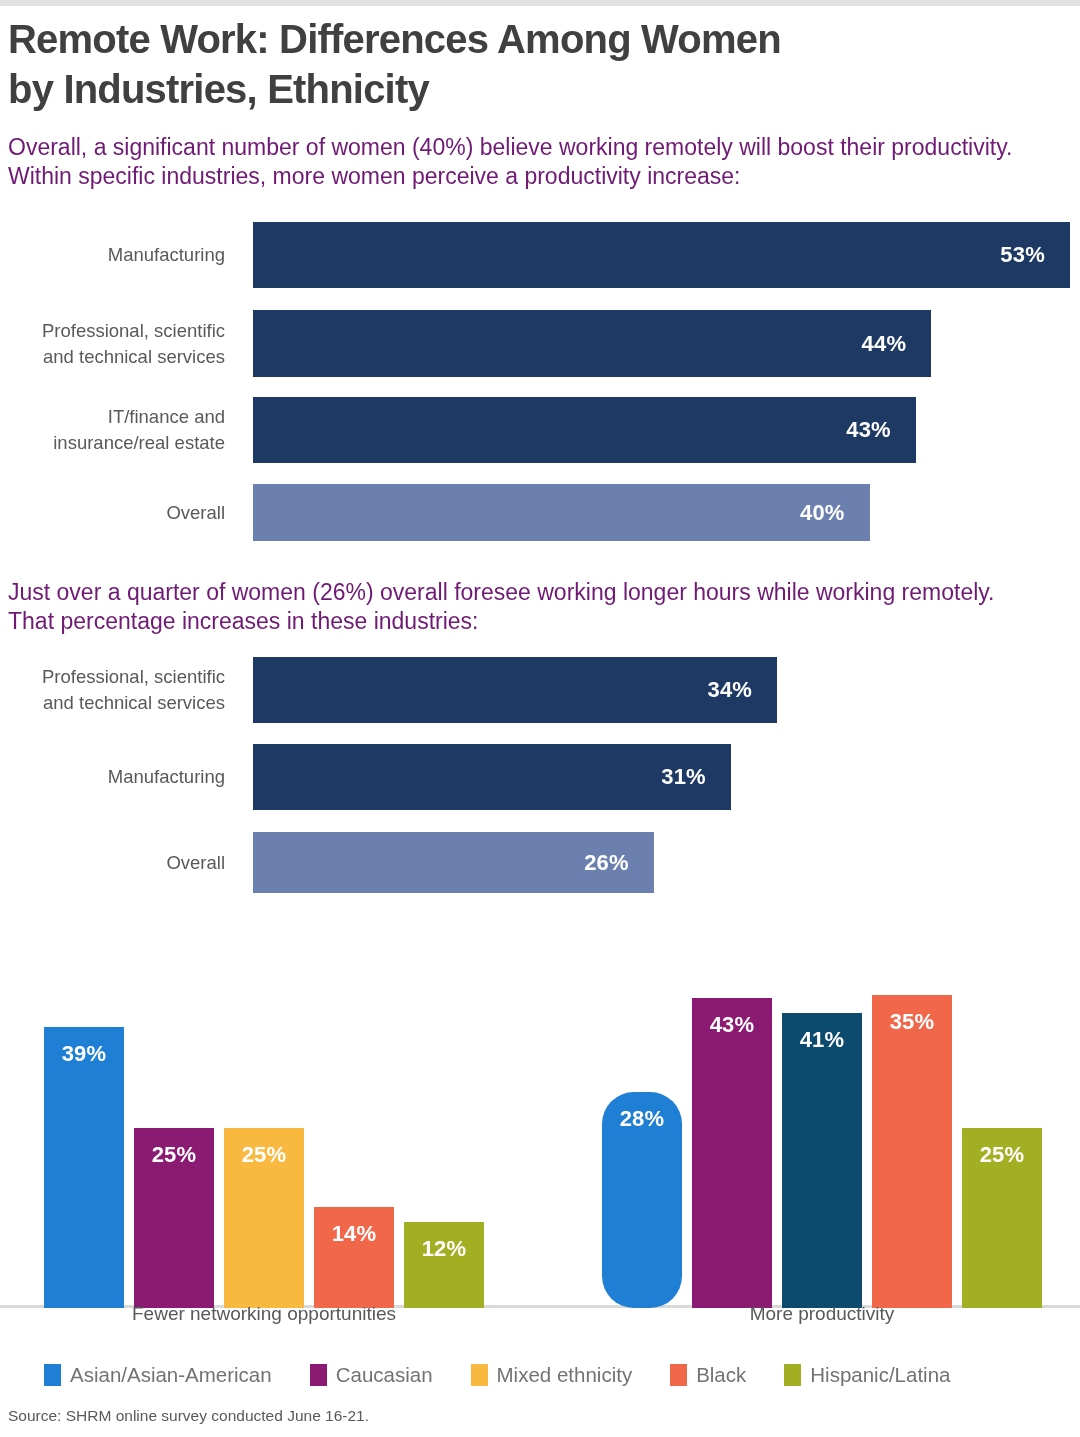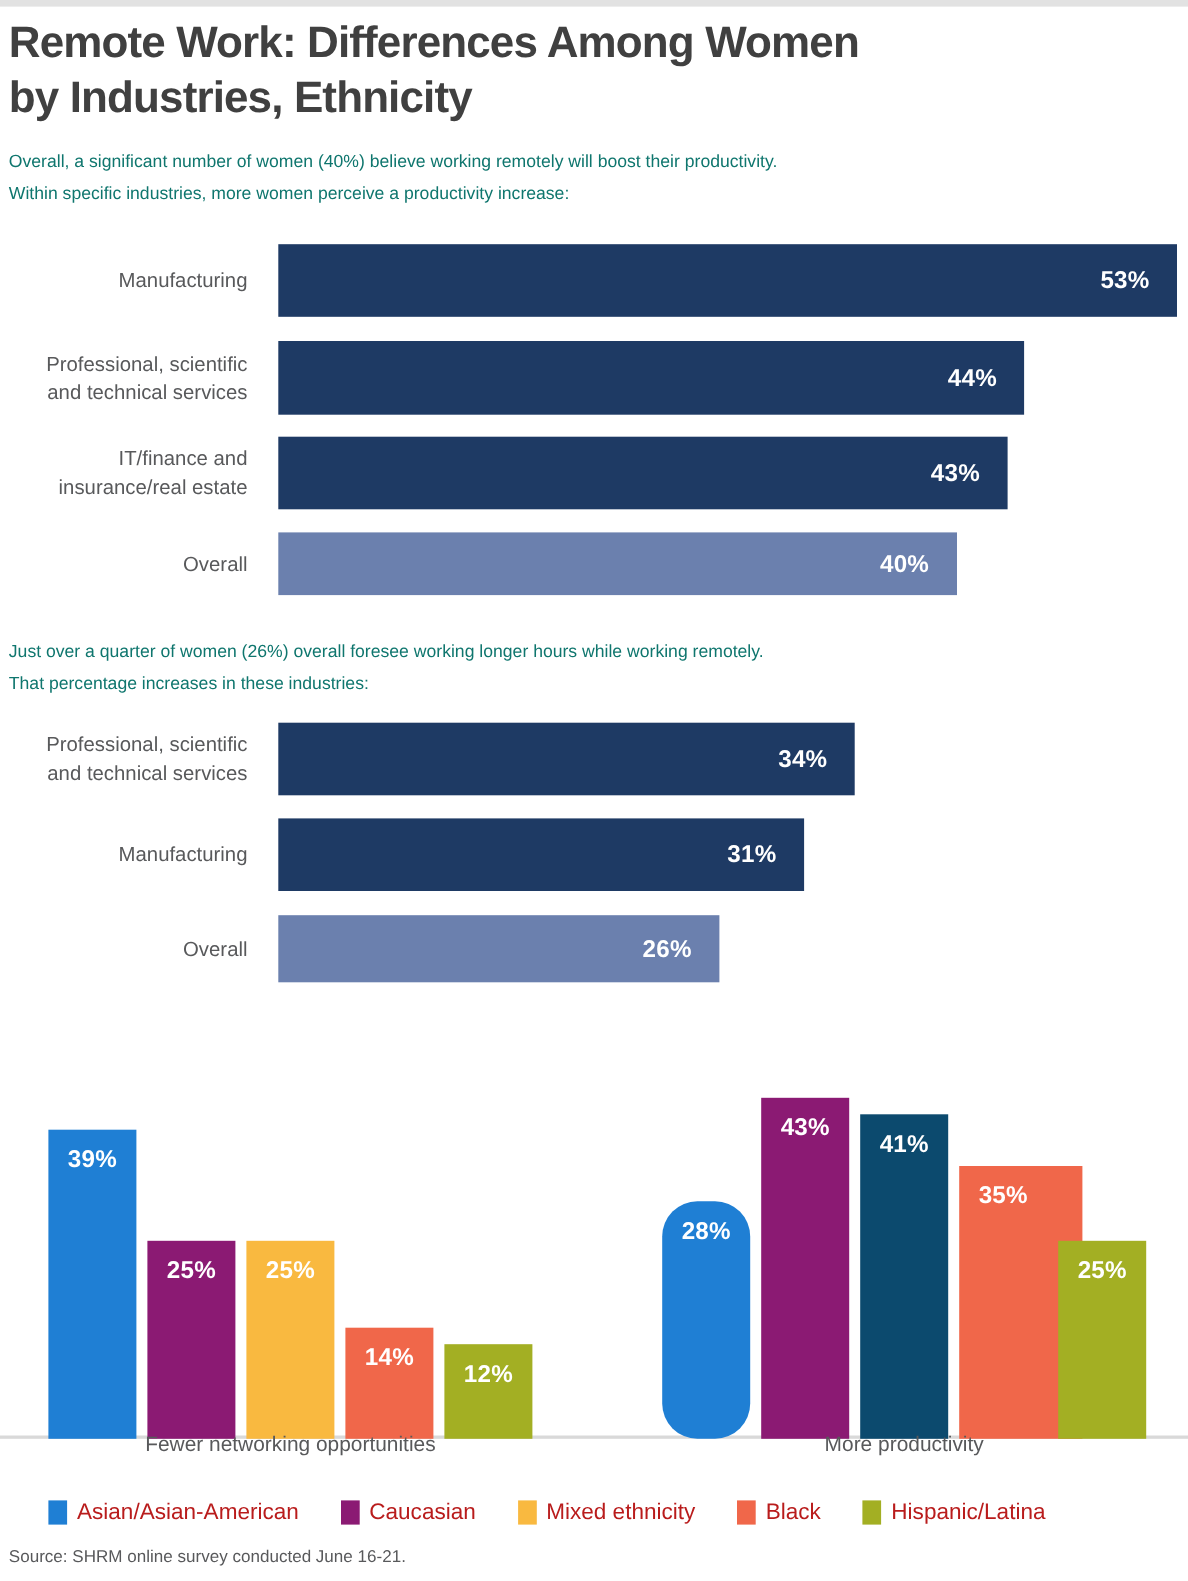--- a/index.html
+++ b/index.html
@@ -38,23 +38,23 @@
     font-weight: bold;
     color: #404040;
     letter-spacing: -0.8px;
     white-space: pre-line;
   }
 
   
   .para {
     position: absolute;
     left: 8px;
-    font-size: 16px;
+    font-size: 23px;
     line-height: 29px;
-    color: #0f766e;
+    color: #701a75;
     white-space: pre-line;
     width: 1060px;
   }
   .para-1 { top: 133px; }
   .para-2 { top: 578px; }
   .para-3 { top: 928px; }
 
   
   .hbar-chart { position: absolute; left: 0; width: 1080px; }
   .hbar-row { position: absolute; left: 0; width: 1080px; }
@@ -138,21 +138,21 @@
     margin-right: 38px;
   }
   .legend-swatch {
     width: 17px;
     height: 22px;
     margin-right: 9px;
     flex: none;
   }
   .legend-text {
     font-size: 20.5px;
-    color: #b91c1c;
+    color: #737373;
     white-space: nowrap;
   }
 
   
   .source {
     position: absolute;
     left: 8px;
     top: 1407px;
     font-size: 15.5px;
     color: #58595b;
@@ -253,21 +253,21 @@
       <div class="group-label" style="left: 44px; width: 440px;">Fewer networking opportunities</div>
       <div class="col" style="left: 602px; height: 216px; background: rgb(31, 127, 212); border-radius: 32px;">
         <div class="col-value">28%</div>
       </div>
       <div class="col" style="left: 692px; height: 309.821px; background: rgb(139, 26, 115);">
         <div class="col-value">43%</div>
       </div>
       <div class="col" style="left: 782px; height: 295.41px; background: #0c4a6e;">
         <div class="col-value">41%</div>
       </div>
-      <div class="col" style="left: 872px; height: 248px; background: rgb(240, 103, 74); padding-left: 32px;">
+      <div class="col" style="left: 872px; height: 313px; background: rgb(240, 103, 74);">
         <div class="col-value">35%</div>
       </div>
       <div class="col" style="left: 962px; height: 180.128px; background: rgb(163, 175, 35);">
         <div class="col-value">25%</div>
       </div>
       <div class="group-label" style="left: 602px; width: 440px;">More productivity</div>
     </div>
 
   <div class="legend" id="legend">
       <div class="legend-item">

